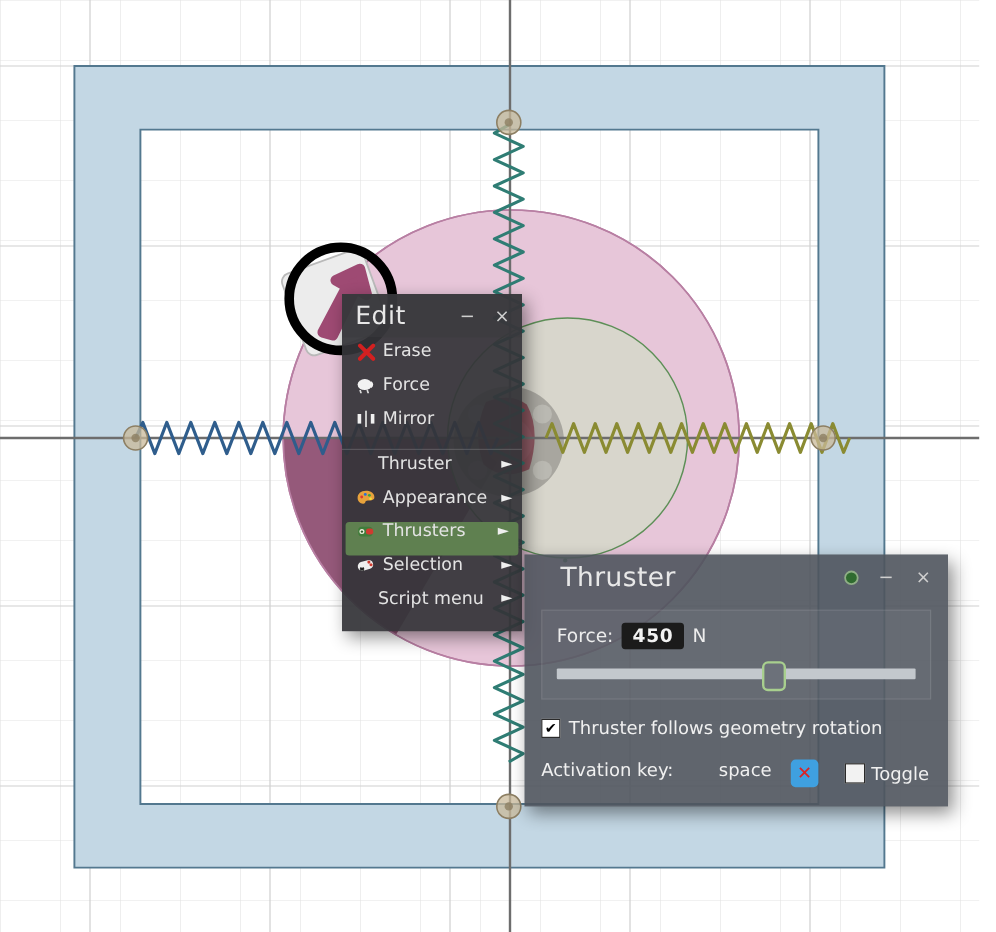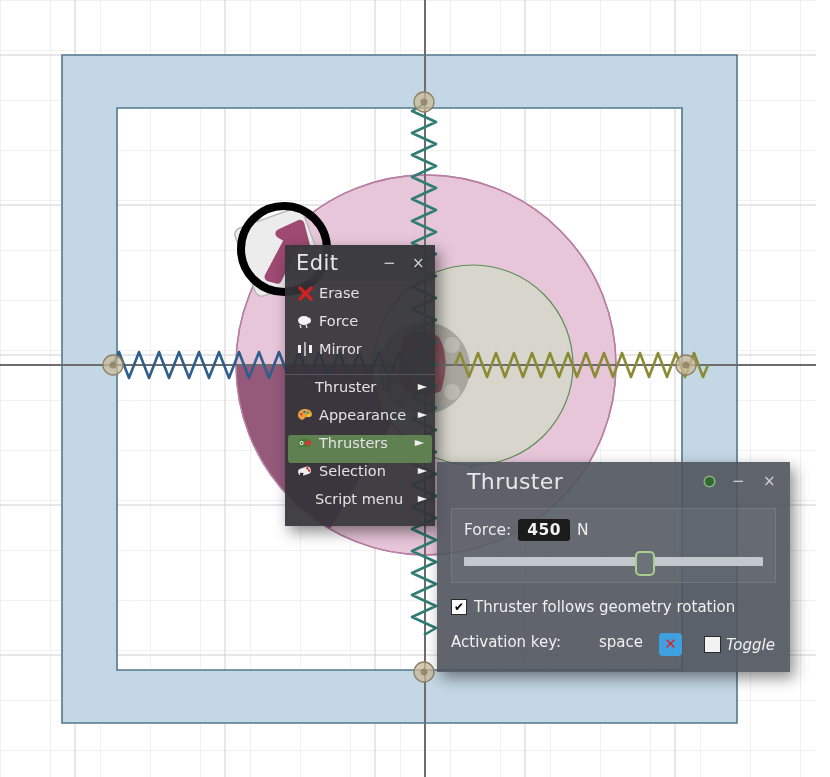--- a/index.html
+++ b/index.html
@@ -78,21 +78,21 @@
     color:#000;font-size:12px;line-height:1;font-weight:bold;
   }
   .act-row{display:flex;margin-top:17px;color:#f0f0f0;font-size:15px;}
   .act-label{width:148px;}
   .act-key{width:60px;}
   .key-btn{
     width:23px;height:23px;background:#3fa0e0;border-radius:4px;
     display:flex;align-items:center;justify-content:center;
     color:#d22;font-size:15px;font-weight:bold;line-height:1;cursor:pointer;
   }
-  .toggle-wrap{display:flex;align-items:center;gap:5px;margin-left:22px;font-style:italic;}
+  .toggle-wrap{display:flex;align-items:center;gap:5px;margin-left:22px;}
   .toggle-box{width:15px;height:15px;background:#f2f2f2;border:1px solid #2a2a2a;}
 </style>
 </head>
 <body>
 
 <div id="stage">
 
   <div class="canvas-layer">
 
     <svg class="grid-svg" width="830" height="777">

